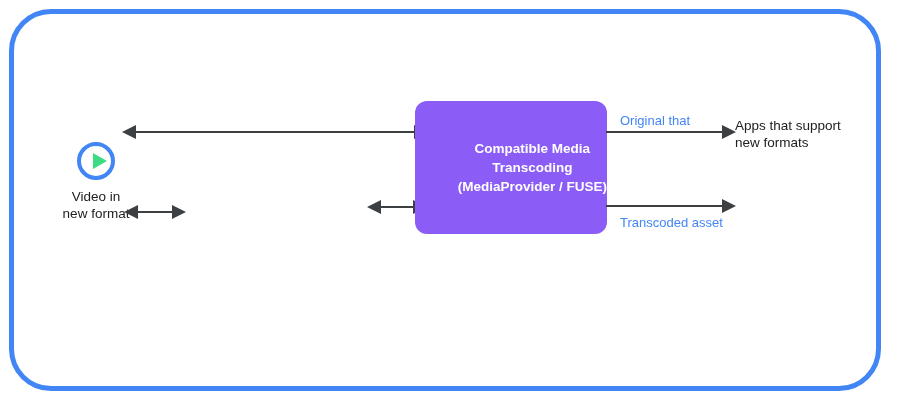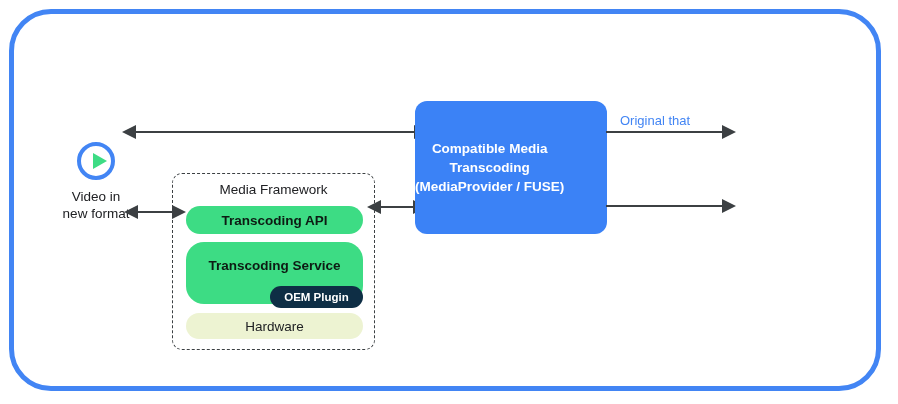--- a/index.html
+++ b/index.html
@@ -142,24 +142,24 @@
   }
 
   
   #cmt-box {
     position: absolute;
     left: 415px;
     top: 101px;
     width: 192px;
     height: 133px;
     border-radius: 12px;
-    background: #3b82f6;
+    background: #8b5cf6;
     display: flex;
     align-items: center;
-    justify-content: flex-start;
+    justify-content: flex-end;
     text-align: center;
   }
   #cmt-box-label {
     color: #ffffff;
     font-size: 13.5px;
     font-weight: bold;
     line-height: 19px;
     white-space: pre-line;
   }
 
@@ -209,56 +209,40 @@
       <marker id="ah-left" markerWidth="7" markerHeight="7" refX="6" refY="3.5" orient="auto" markerUnits="strokeWidth">
         <path d="M7,0 L7,7 L0,3.5 z" fill="#3c4043"></path>
       </marker>
       <marker id="ah-right" markerWidth="7" markerHeight="7" refX="1" refY="3.5" orient="auto" markerUnits="strokeWidth">
         <path d="M0,0 L0,7 L7,3.5 z" fill="#3c4043"></path>
       </marker>
     </defs>
     <line x1="6" y1="12" x2="44" y2="12" stroke="#3c4043" stroke-width="2" marker-start="url(#ah-left)" marker-end="url(#ah-right)"></line>
   </svg>
 
-  <div id="media-framework">
-    <div id="media-framework-title">Media Framework</div>
-
-    <div class="pill" id="pill-transcoding-api">
-      <span>Transcoding API</span>
-    </div>
-
-    <div class="pill" id="pill-transcoding-service">
-      <span>Transcoding Service</span>
-    </div>
-
-    <div id="badge-oem-plugin">
-      <span>OEM Plugin</span>
-    </div>
-
-    <div class="pill" id="pill-hardware">
-      <span>Hardware</span>
-    </div>
-  </div>
 
   <svg class="arrow-svg" style="left:373px; top:195px;" width="48" height="24" viewBox="0 0 48 24">
     <line x1="6" y1="12" x2="42" y2="12" stroke="#3c4043" stroke-width="2" marker-start="url(#ah-left)" marker-end="url(#ah-right)"></line>
   </svg>
 
   <svg class="arrow-svg" style="left:128px; top:120px;" width="292" height="24" viewBox="0 0 292 24">
     <line x1="6" y1="12" x2="288" y2="12" stroke="#3c4043" stroke-width="2" marker-start="url(#ah-left)" marker-end="url(#ah-right)"></line>
   </svg>
 
   <div id="cmt-box">
     <div id="cmt-box-label">Compatible Media
 Transcoding
 (MediaProvider / FUSE)</div>
   </div>
 
   <svg class="arrow-svg" style="left:606px; top:122px;" width="124" height="20" viewBox="0 0 124 20">
     <line x1="0" y1="10" x2="118" y2="10" stroke="#3c4043" stroke-width="2" marker-end="url(#ah-right)"></line>
   </svg>
   <div class="asset-label" id="label-original-asset">Original that</div>
+  <div class="apps-label" id="label-apps-support">Apps that support
+new formats</div>
 
   <svg class="arrow-svg" style="left:606px; top:196px;" width="124" height="20" viewBox="0 0 124 20">
     <line x1="0" y1="10" x2="118" y2="10" stroke="#3c4043" stroke-width="2" marker-end="url(#ah-right)"></line>
   </svg>
+  <div class="asset-label" id="label-transcoded-asset">Transcoded asset</div>
 
 </div>
 
 </body></html>

